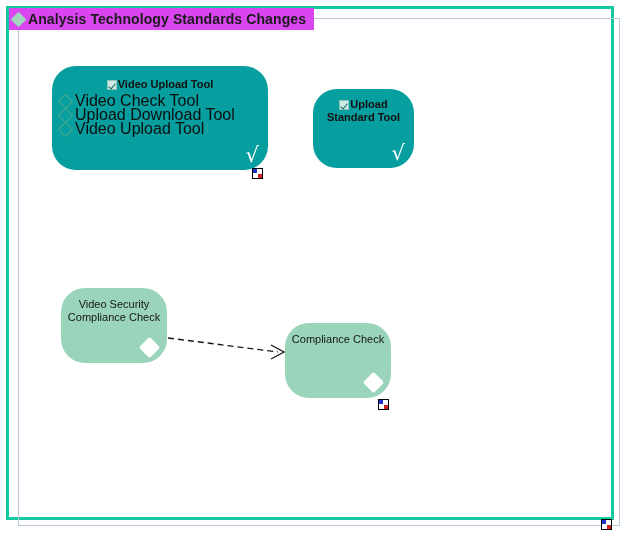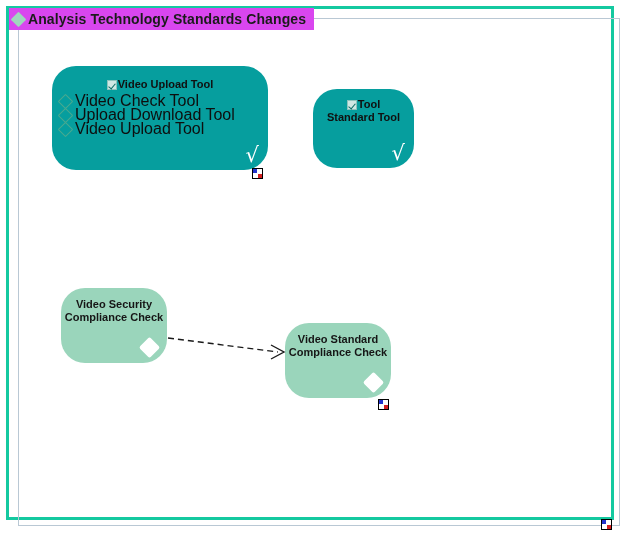--- a/index.html
+++ b/index.html
@@ -86,21 +86,21 @@
     line-height:13px;
     display:block;
   }
   .node-title .ttl-row{
     display:flex;
     align-items:center;
     justify-content:center;
     gap:1px;
   }
   .node-title.green-title{
-    font-weight:bold;
+    font-weight:normal;
     color:#161616;
   }
 
   
   .mini-check{
     display:inline-block;
     width:10px;height:10px;
     background:#cfe8e4;
     border:1px solid #8cc3bd;
     position:relative;
@@ -225,38 +225,37 @@
 </div>
 <div class="marker" style="left:252px;top:168px;">
   <span class="dot-blue"></span>
   <span class="dot-red"></span>
 </div>
 
 <div class="node teal" style="left: 313px; top: 89px; width: 101px; height: 79px; background: rgb(6, 158, 158);">
   <div class="node-title" style="top:9px;">
     <span class="ttl-row">
       <span class="mini-check"></span>
-      <span>Tool</span>
+      <span>Upload</span>
     </span>
     <span style="display:block;">Standard Tool</span>
   </div>
   <div class="big-check">√</div>
 </div>
 
 <div class="node green" style="left: 61px; top: 288px; width: 106px; height: 75px; background: rgb(154, 213, 187);">
   <div class="node-title green-title" style="top:10px;">
     <span style="display:block;">Video Security</span>
     <span style="display:block;">Compliance Check</span>
   </div>
   <div class="corner-diamond"></div>
 </div>
 
 <div class="node green" style="left: 285px; top: 323px; width: 106px; height: 75px; background: rgb(154, 213, 187);">
   <div class="node-title green-title" style="top:10px;">
-    <span style="display:block;">Video Standard</span>
     <span style="display:block;">Compliance Check</span>
   </div>
   <div class="corner-diamond"></div>
 </div>
 <div class="marker" style="left:378px;top:399px;">
   <span class="dot-blue"></span>
   <span class="dot-red"></span>
 </div>
 
 <svg id="connector-layer">

